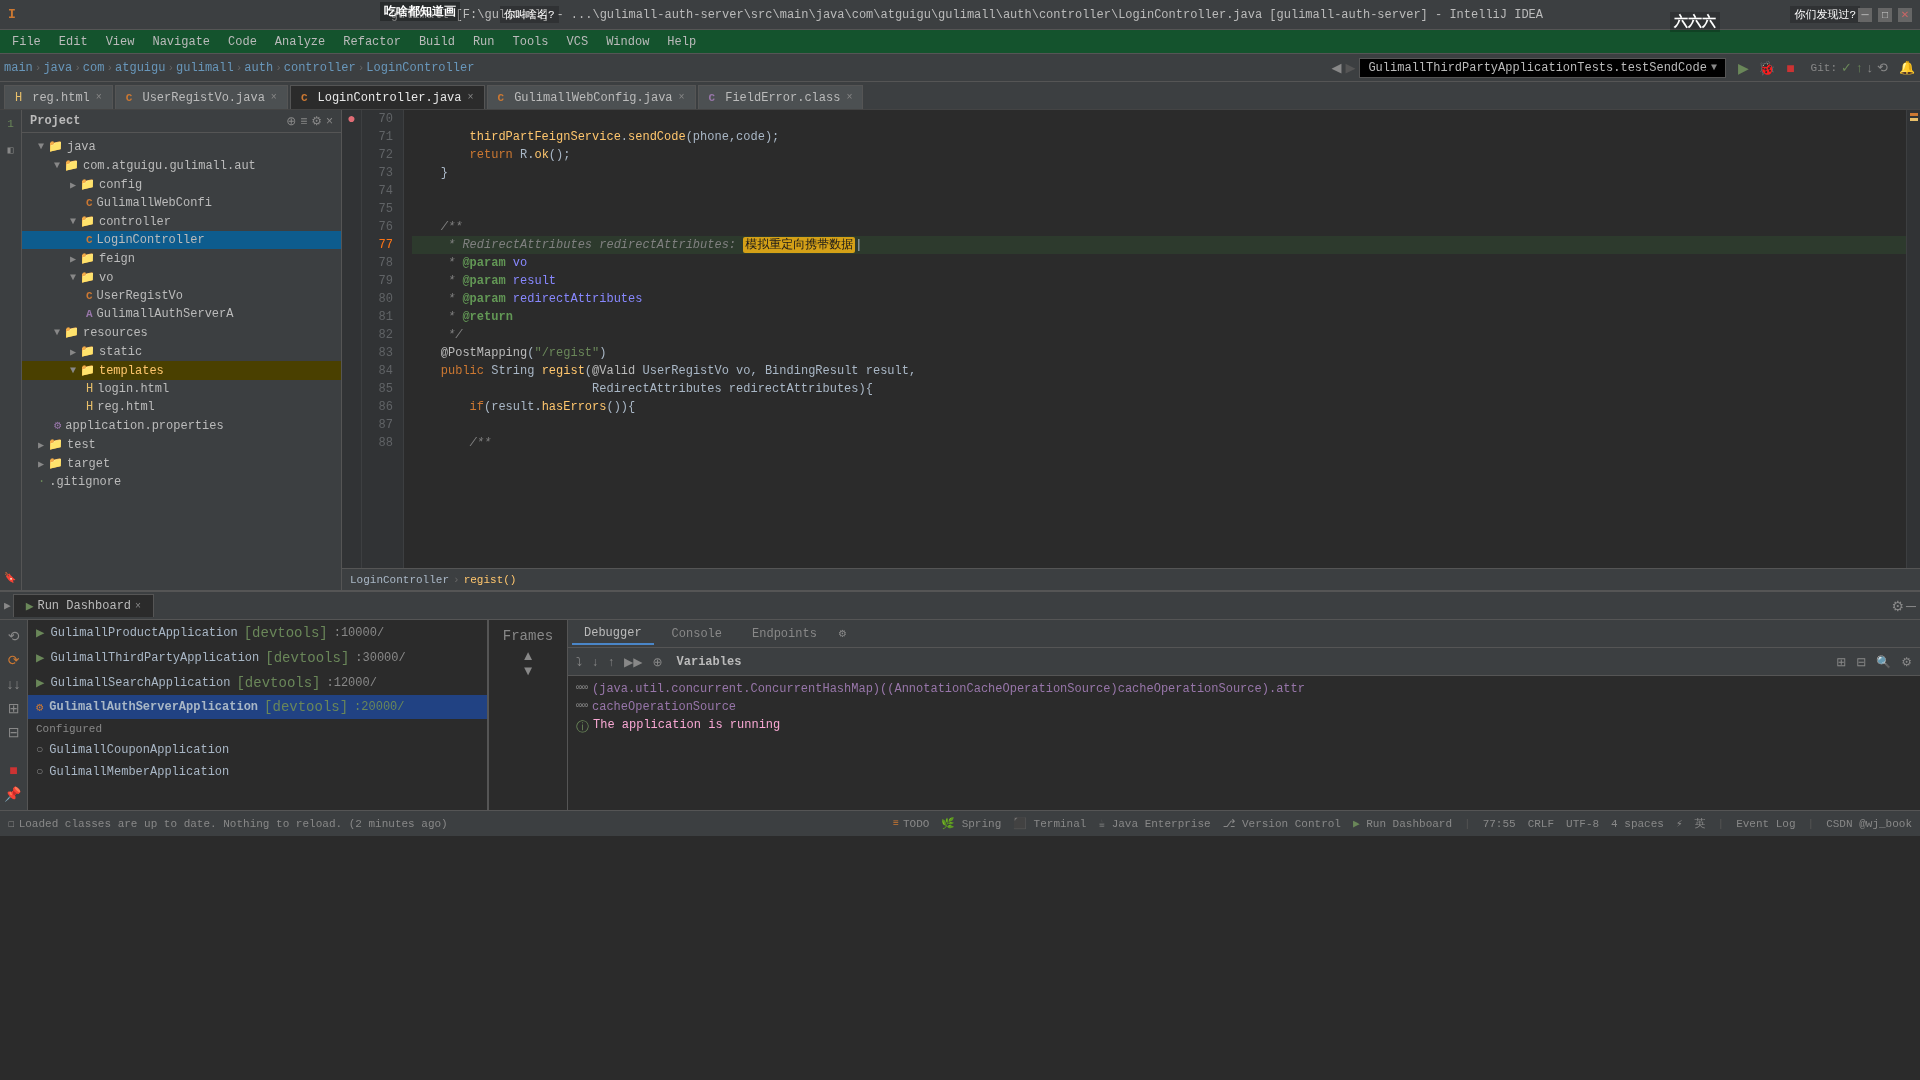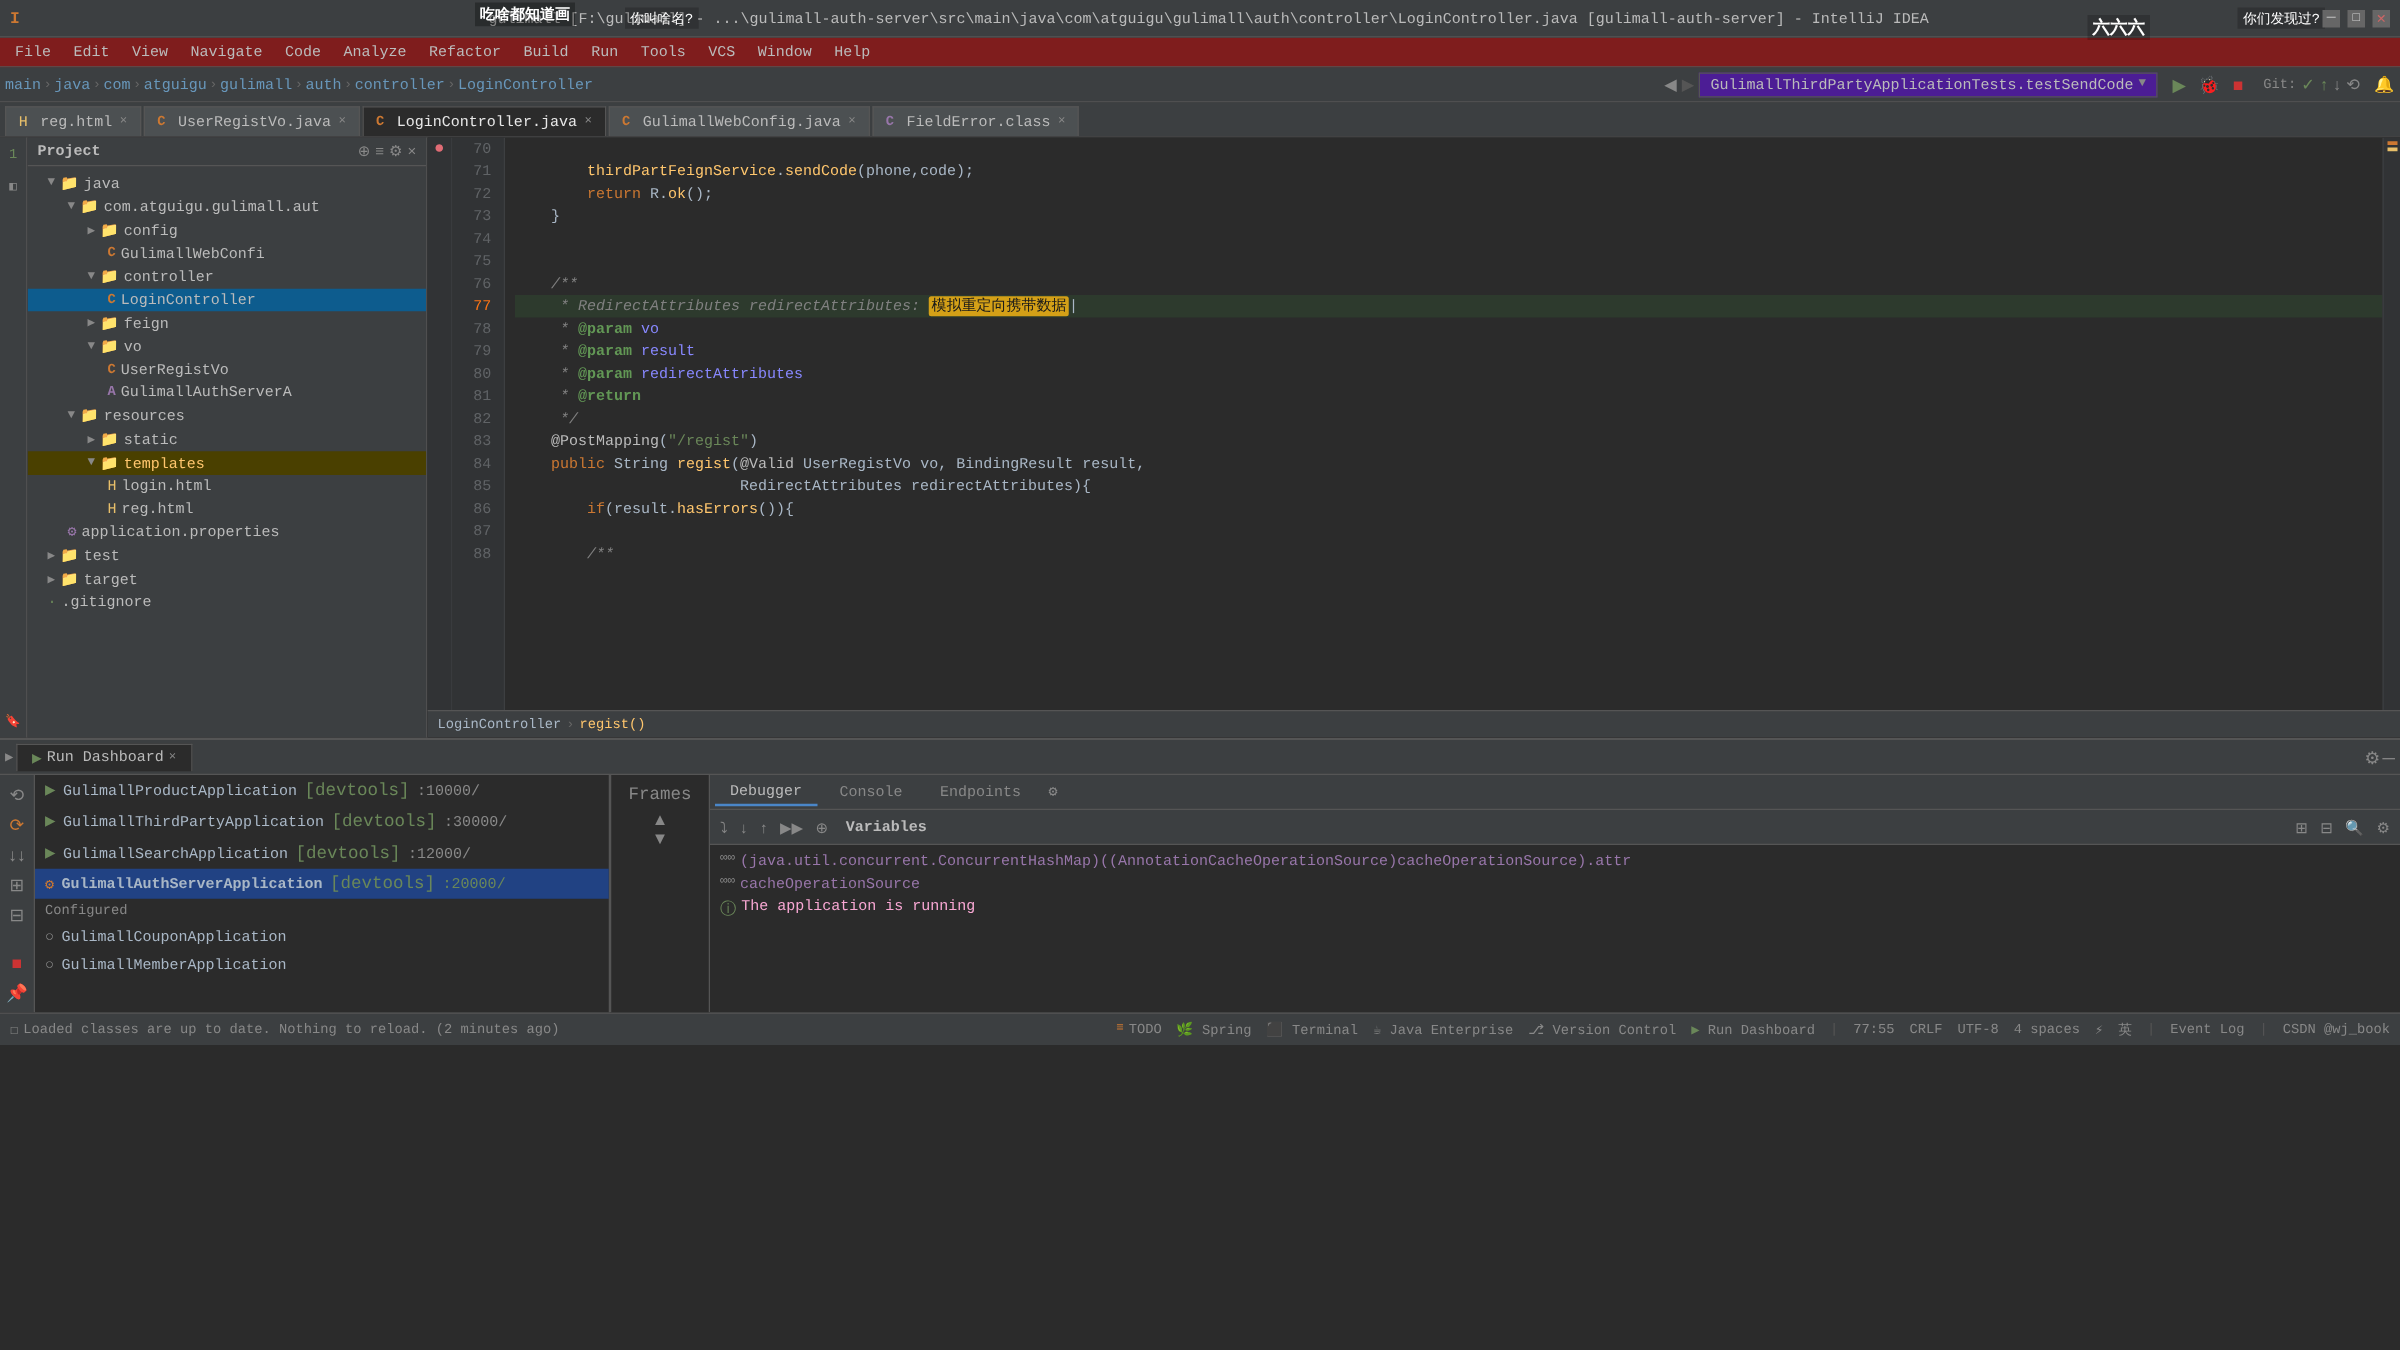--- a/index.html
+++ b/index.html
@@ -41,21 +41,21 @@
       border: none;
       cursor: pointer;
       color: #ccc;
       font-size: 10px;
       display: flex;
       align-items: center;
       justify-content: center;
     }
     
     #menu-bar {
-      background: #7f1d1d;
+      background: #14532d;
       height: 24px;
       display: flex;
       align-items: center;
       padding: 0 4px;
       border-bottom: 1px solid #555;
       gap: 2px;
     }
     .menu-item {
       color: #bbb;
       font-size: 12px;
@@ -74,21 +74,21 @@
     }
     .nav-breadcrumb {
       display: flex;
       align-items: center;
       gap: 2px;
       color: #6897bb;
       font-size: 12px;
     }
     .nav-sep { color: #666; font-size: 11px; }
     .nav-run-config {
-      background: #4c1d95;
+      background: #000000;
       border: 1px solid #555;
       color: #bbb;
       padding: 2px 8px;
       font-size: 12px;
       display: flex;
       align-items: center;
       gap: 4px;
       margin-left: auto;
     }
     .run-buttons { display: flex; gap: 2px; margin-left: 4px; }

